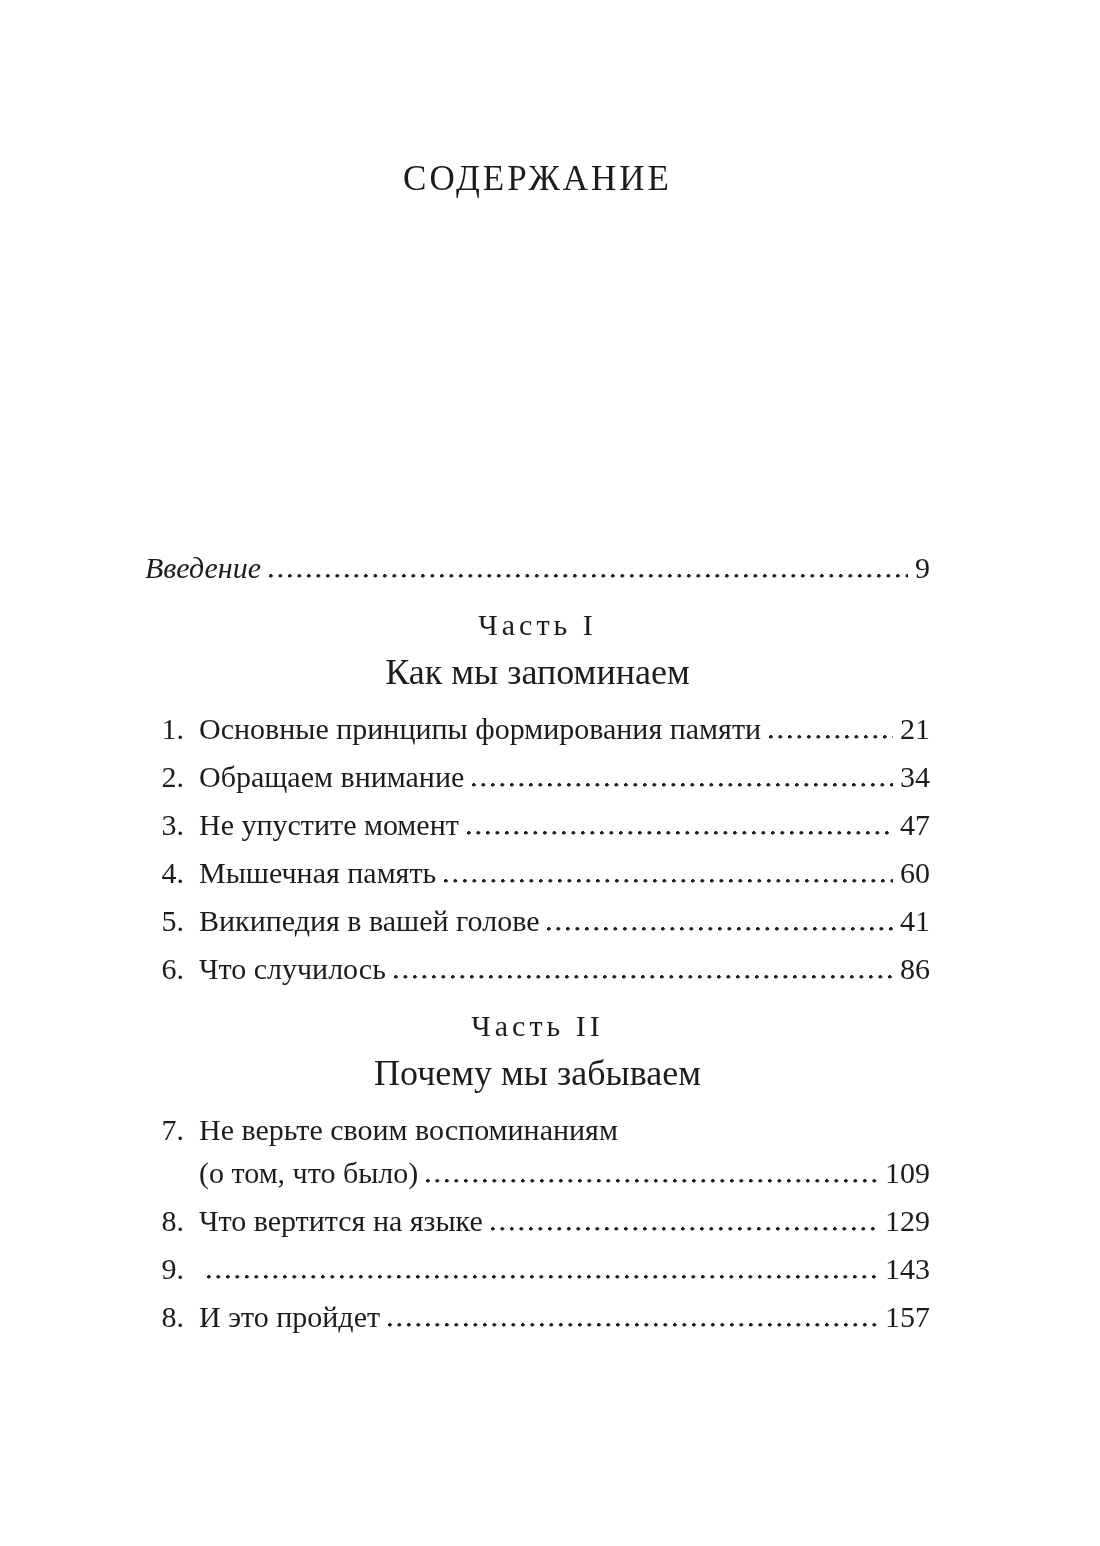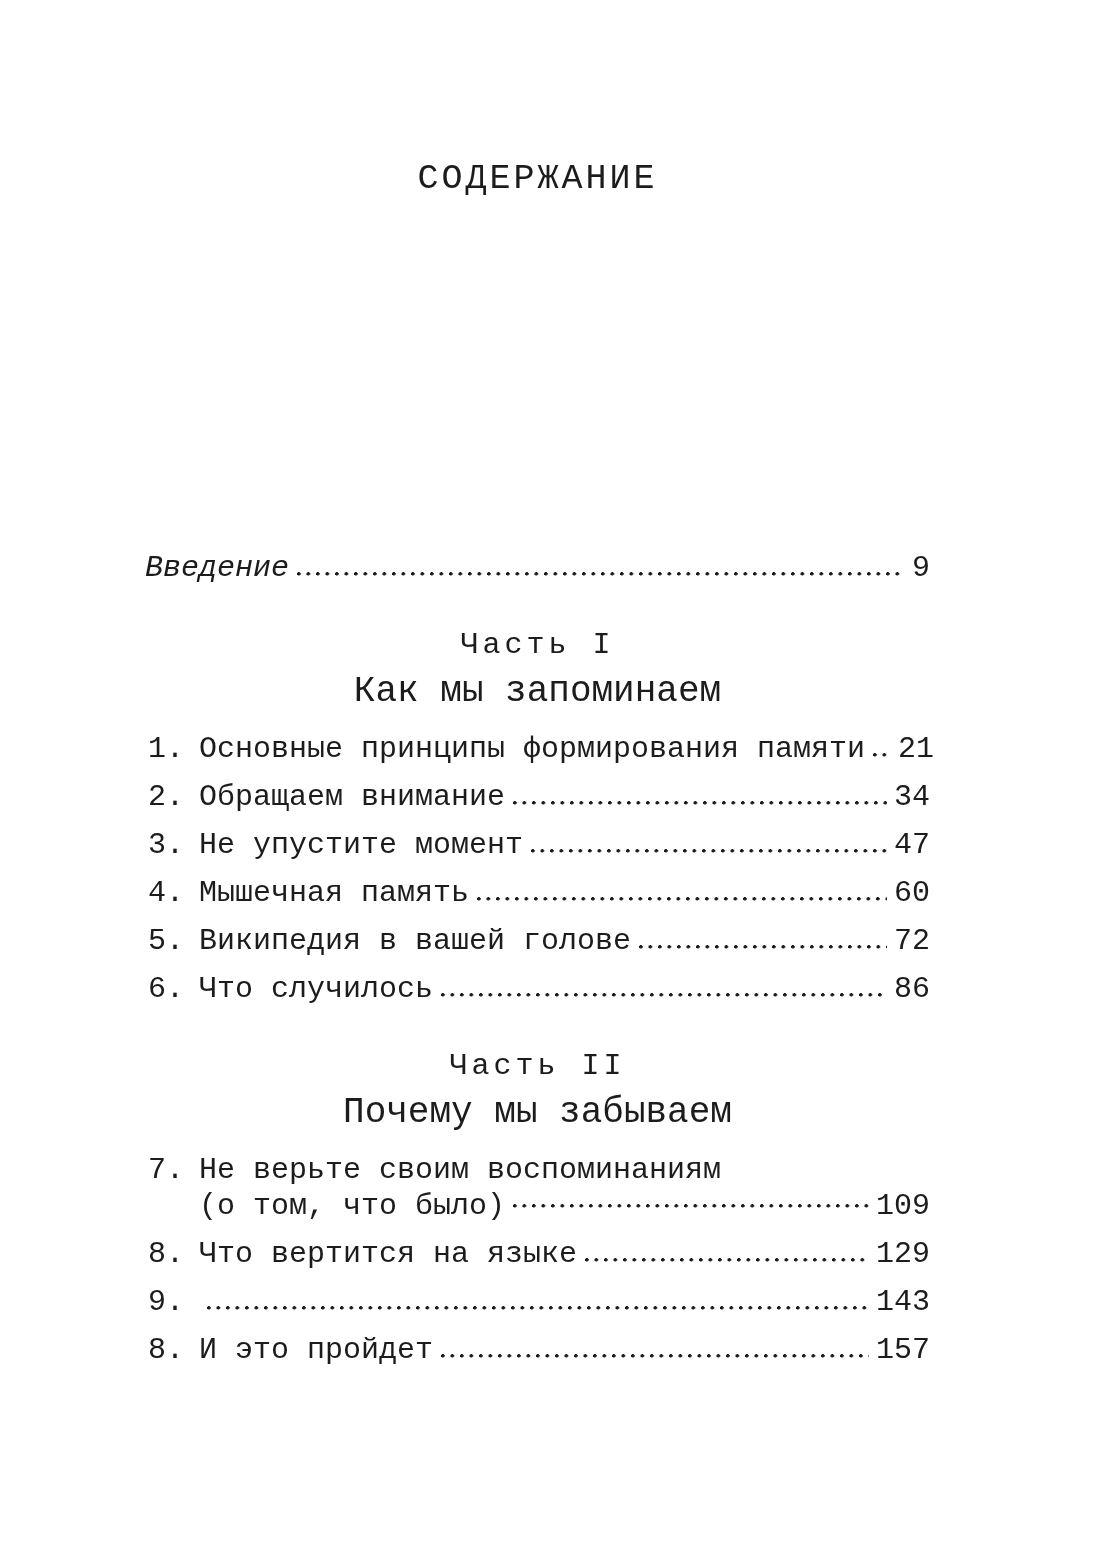--- a/index.html
+++ b/index.html
@@ -10,21 +10,20 @@
     width: 1100px;
     height: 1546px;
     background: #ffffff;
     color: #1c1c1c;
     font-family: "Liberation Serif", "DejaVu Serif", serif;
     overflow: hidden;
   }
   .content {
     margin-left: 145px;
     width: 785px;
-    font-family: Liberation Mono, monospace;
   }
   .page-title {
     padding-top: 157px;
     text-align: center;
     font-size: 35px;
     line-height: 44px;
     letter-spacing: 3px;
     font-weight: 400;
   }
   .intro-row {
@@ -62,40 +61,40 @@
     margin: 0 7px 0 8px;
     background-image: radial-gradient(circle at 1.8px 1.8px, #1c1c1c 1.55px, rgba(255,255,255,0) 1.95px);
     background-size: 9.5px 4px;
     background-repeat: repeat-x;
     background-position: 0 100%;
   }
   .pageno {
     white-space: nowrap;
   }
   .part-heading {
-    margin-top: 40px;
+    margin-top: 20px;
     text-align: center;
     font-size: 30px;
     line-height: 38px;
     letter-spacing: 4px;
     font-weight: 400;
   }
   .part-subtitle {
     margin-top: 10px;
     text-align: center;
     font-size: 36px;
     line-height: 36px;
     font-weight: 400;
   }
   .entries {
     margin-top: 21px;
   }
   .line2 {
+    margin-top: 7px;
     padding-left: 54px;
-    align-items: center;
   }
 </style>
 </head>
 <body>
 
 <div class="content">
 
   <div class="page-title">СОДЕРЖАНИЕ</div>
 
   <div class="entry intro-row">
@@ -130,21 +129,21 @@
       <div class="entry">
         <span class="num">4.</span>
         <span class="label">Мышечная память</span>
         <span class="leader"></span>
         <span class="pageno">60</span>
       </div>
       <div class="entry">
         <span class="num">5.</span>
         <span class="label">Википедия в вашей голове</span>
         <span class="leader"></span>
-        <span class="pageno">72</span>
+        <span class="pageno">41</span>
       </div>
       <div class="entry">
         <span class="num">6.</span>
         <span class="label">Что случилось</span>
         <span class="leader"></span>
         <span class="pageno">86</span>
       </div>
     </div>
   </div>
 

